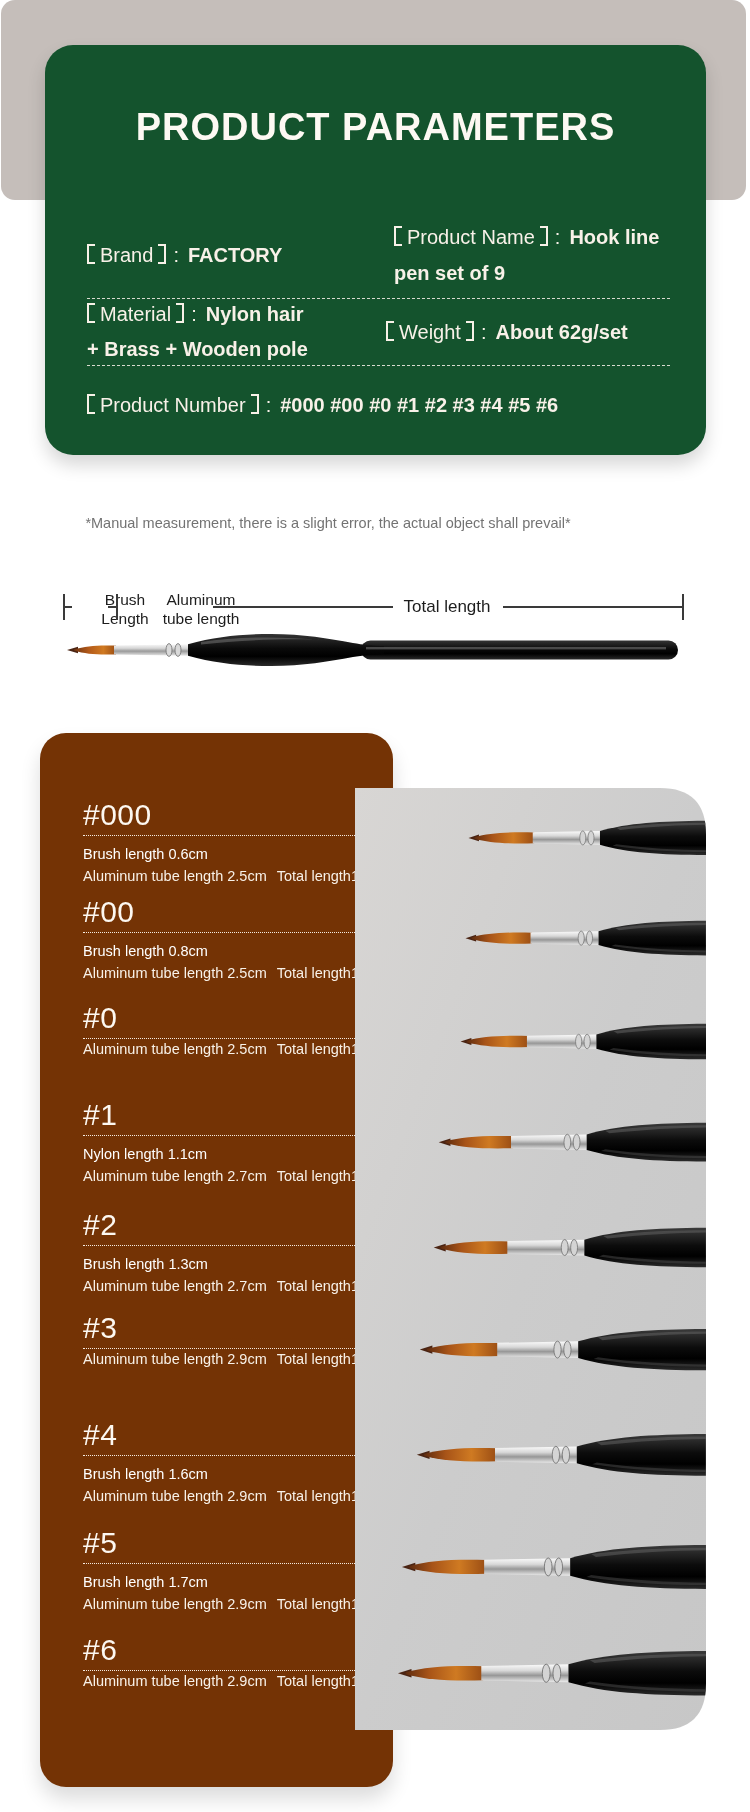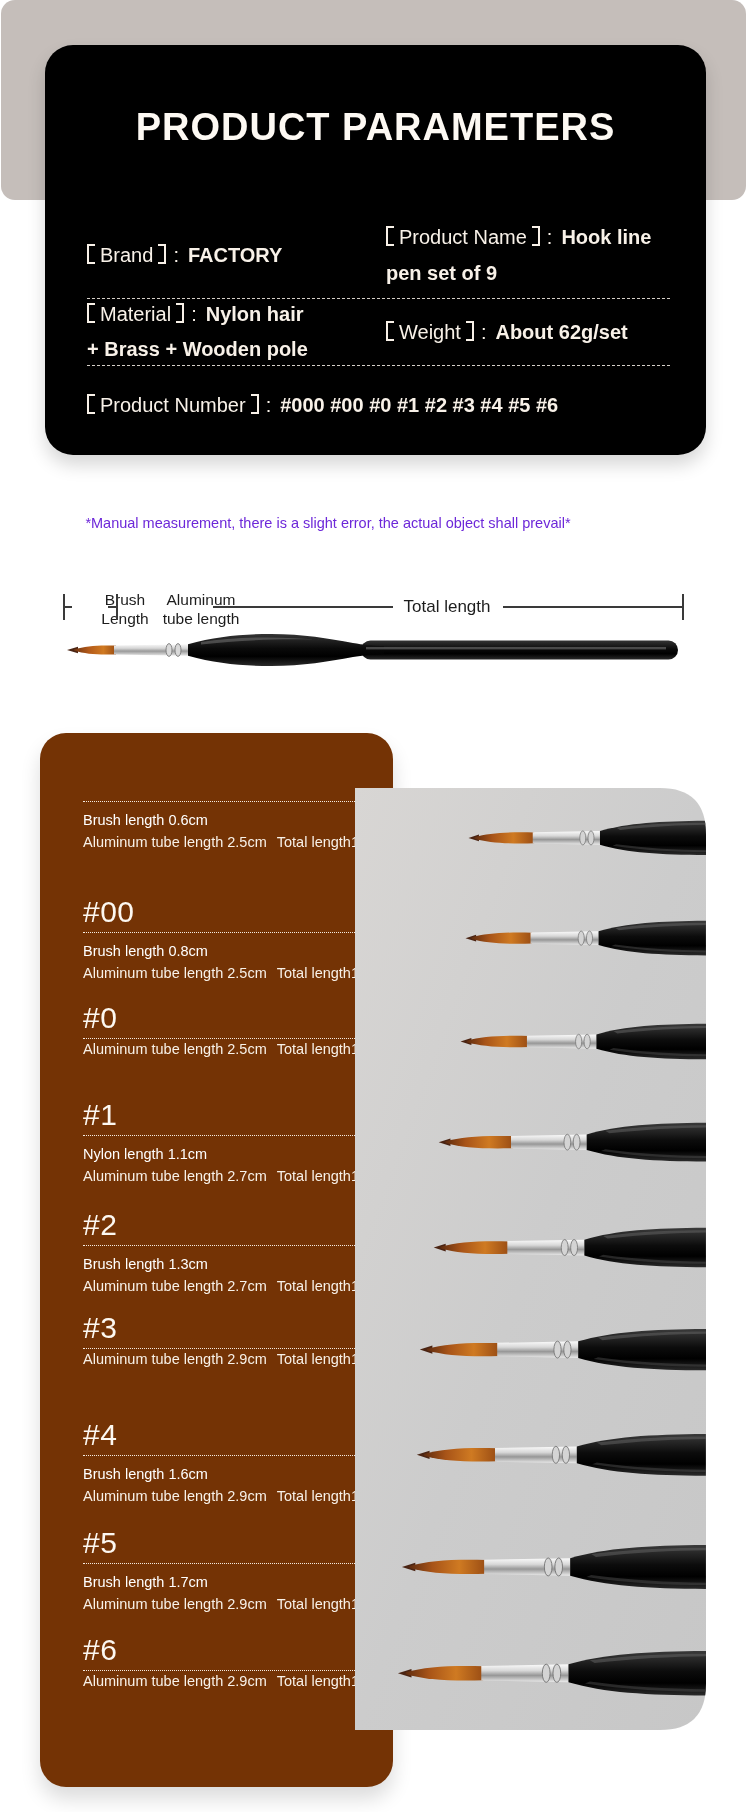--- a/index.html
+++ b/index.html
@@ -3,43 +3,43 @@
 <meta charset="utf-8">
 <style>
   html,body{margin:0;padding:0;background:#ffffff;}
   body{font-family:"Liberation Sans","DejaVu Sans",sans-serif;-webkit-font-smoothing:antialiased;}
   #stage{position:relative;width:750px;height:1812px;background:#ffffff;overflow:hidden;}
 
   
   .band{position:absolute;left:1px;top:0;width:745px;height:200px;background:#c5beba;border-radius:14px;}
 
   
-  .card{position:absolute;left:45px;top:45px;width:661px;height:410px;background:#000000;
+  .card{position:absolute;left:45px;top:45px;width:661px;height:410px;background:#14532d;
         border-radius:28px;box-shadow:0 10px 18px rgba(0,0,0,.16);color:#f8f1e8;}
   .card .title{position:absolute;top:60px;left:0;width:100%;text-align:center;
         font-size:38px;line-height:44px;font-weight:700;letter-spacing:1px;color:#fdf9f3;}
   .card .subtitle{position:absolute;top:121px;left:0;width:100%;text-align:center;
         font-size:17px;line-height:22px;font-weight:400;letter-spacing:.5px;color:#f7f0e7;}
   .row{position:absolute;left:42px;right:36px;display:flex;align-items:center;font-size:20px;}
   .row .col1{flex:0 0 299px;}
   .row .col2{flex:1 1 auto;}
-  .r1{top:174px;height:72px;} .r1 .col2{line-height:36px;}
+  .r1{top:174px;height:72px;} .r1 .col2{line-height:36px;margin-left:8px;}
   .r2{top:252px;height:70px;} .r2 .col1{line-height:35px;}
   .r3{top:345px;line-height:30px;}
   .dash{position:absolute;left:42px;right:36px;border-top:1px dashed rgba(250,243,235,.85);height:0;}
   .d1{top:253px;} .d2{top:320px;}
   .lbl{font-weight:400;} .val{font-weight:700;white-space:pre-line;}
   .sep{padding:0 9px 0 7px;font-weight:400;}
   .lb,.rb{display:inline-block;width:6px;height:16px;vertical-align:-2px;}
   .lb{border:2.5px solid #f8f1e8;border-right:none;margin-right:5px;}
   .rb{border:2.5px solid #f8f1e8;border-left:none;margin-left:5px;}
 
   
   .disclaimer{position:absolute;top:513px;left:0;width:656px;text-align:center;
-        font-size:14.5px;line-height:20px;color:#6d28d9;}
+        font-size:14.5px;line-height:20px;color:#737373;}
 
   
   .diagram{position:absolute;left:0;top:590px;width:750px;height:110px;}
   .dlabel{position:absolute;top:0;text-align:center;font-size:15.5px;line-height:19px;
         color:#1d1d1d;white-space:pre-line;margin-left:37px;}
   .dl-brush{left:62px;width:52px;} .dl-tube{left:118px;width:92px;}
   .tick{position:absolute;top:4px;width:1.5px;height:26px;background:#3a3a3a;}
   .t1{left:63px;} .t2{left:116px;} .t3{left:682px;}
   .stub{position:absolute;top:16px;height:1.5px;background:#3a3a3a;}
   .s1{left:64px;width:8px;} .s2{left:108px;width:8px;}
@@ -146,20 +146,21 @@
       <ellipse cx="112" cy="18" rx="3" ry="6.4" fill="#d9d9d9" stroke="#6f6f6f" stroke-width="0.8"></ellipse>
       <rect x="295" y="8.5" width="317" height="19" rx="9.5" fill="url(#gBulb)"></rect>
       <path d="M122,12.2 C150,4.5 175,2 205,2 C238,2 262,6.5 287,11 C297,12.7 306,13.6 318,14.1 L318,21.9 C306,22.4 297,23.3 287,25 C262,29.5 238,34 205,34 C175,34 150,31.5 122,23.8 Z" fill="url(#gBulb)"></path>
       <path d="M135,10 C170,4.5 215,4 255,8 C225,6.5 175,7.5 135,12.5 Z" fill="#6a6a6a" opacity="0.6"></path>
       <rect x="300" y="15" width="300" height="2.4" fill="#7a7a7a" opacity="0.55"></rect>
     </svg>
   </div>
 
   <div class="list-panel">
     <div class="entry e0">
+      <div class="tag">#000</div>
       <div class="dots"></div>
       <div class="l1">Brush length 0.6cm</div>
       <div class="l2">
           <span>Aluminum tube length 2.5cm</span>
           <span>Total length18cm</span>
         </div>
     </div>
     <div class="entry e1">
       <div class="tag">#00</div>
       <div class="dots"></div>

